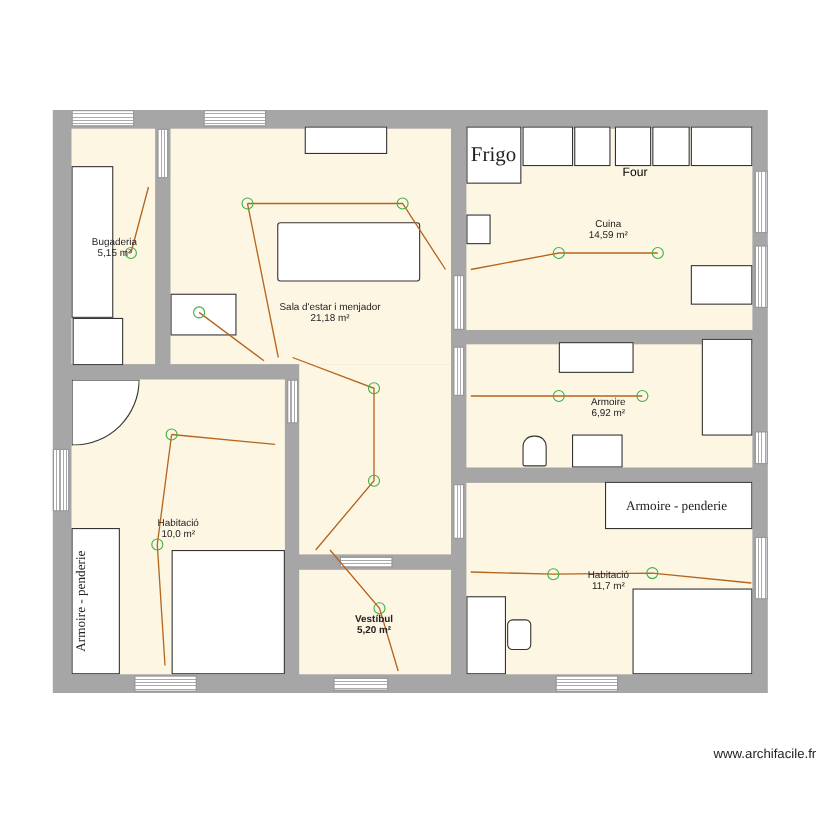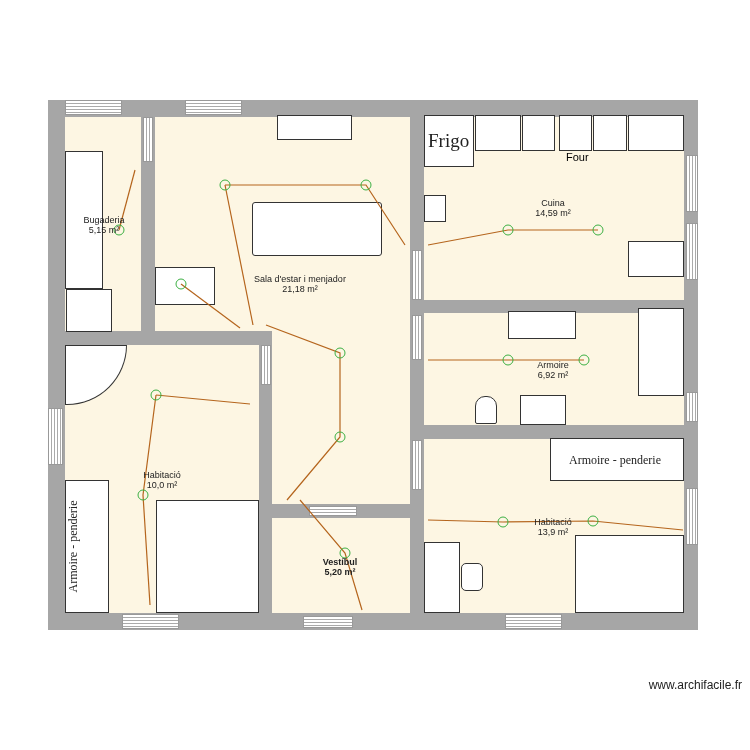--- a/index.html
+++ b/index.html
@@ -132,16 +132,16 @@
 <div class="label" style="left:162px;top:470px;">
   <div>Habitació</div>
   <div>10,0 m²</div>
 </div>
 <div class="label" style="left:340px;top:557px;font-weight:bold;">
   <div>Vestíbul</div>
   <div>5,20 m²</div>
 </div>
 <div class="label" style="left:553px;top:517px;">
   <div>Habitació</div>
-  <div>13,9 m²</div>
+  <div>11,7 m²</div>
 </div>
 
 <div class="watermark">www.archifacile.fr</div>
 
 </body></html>

